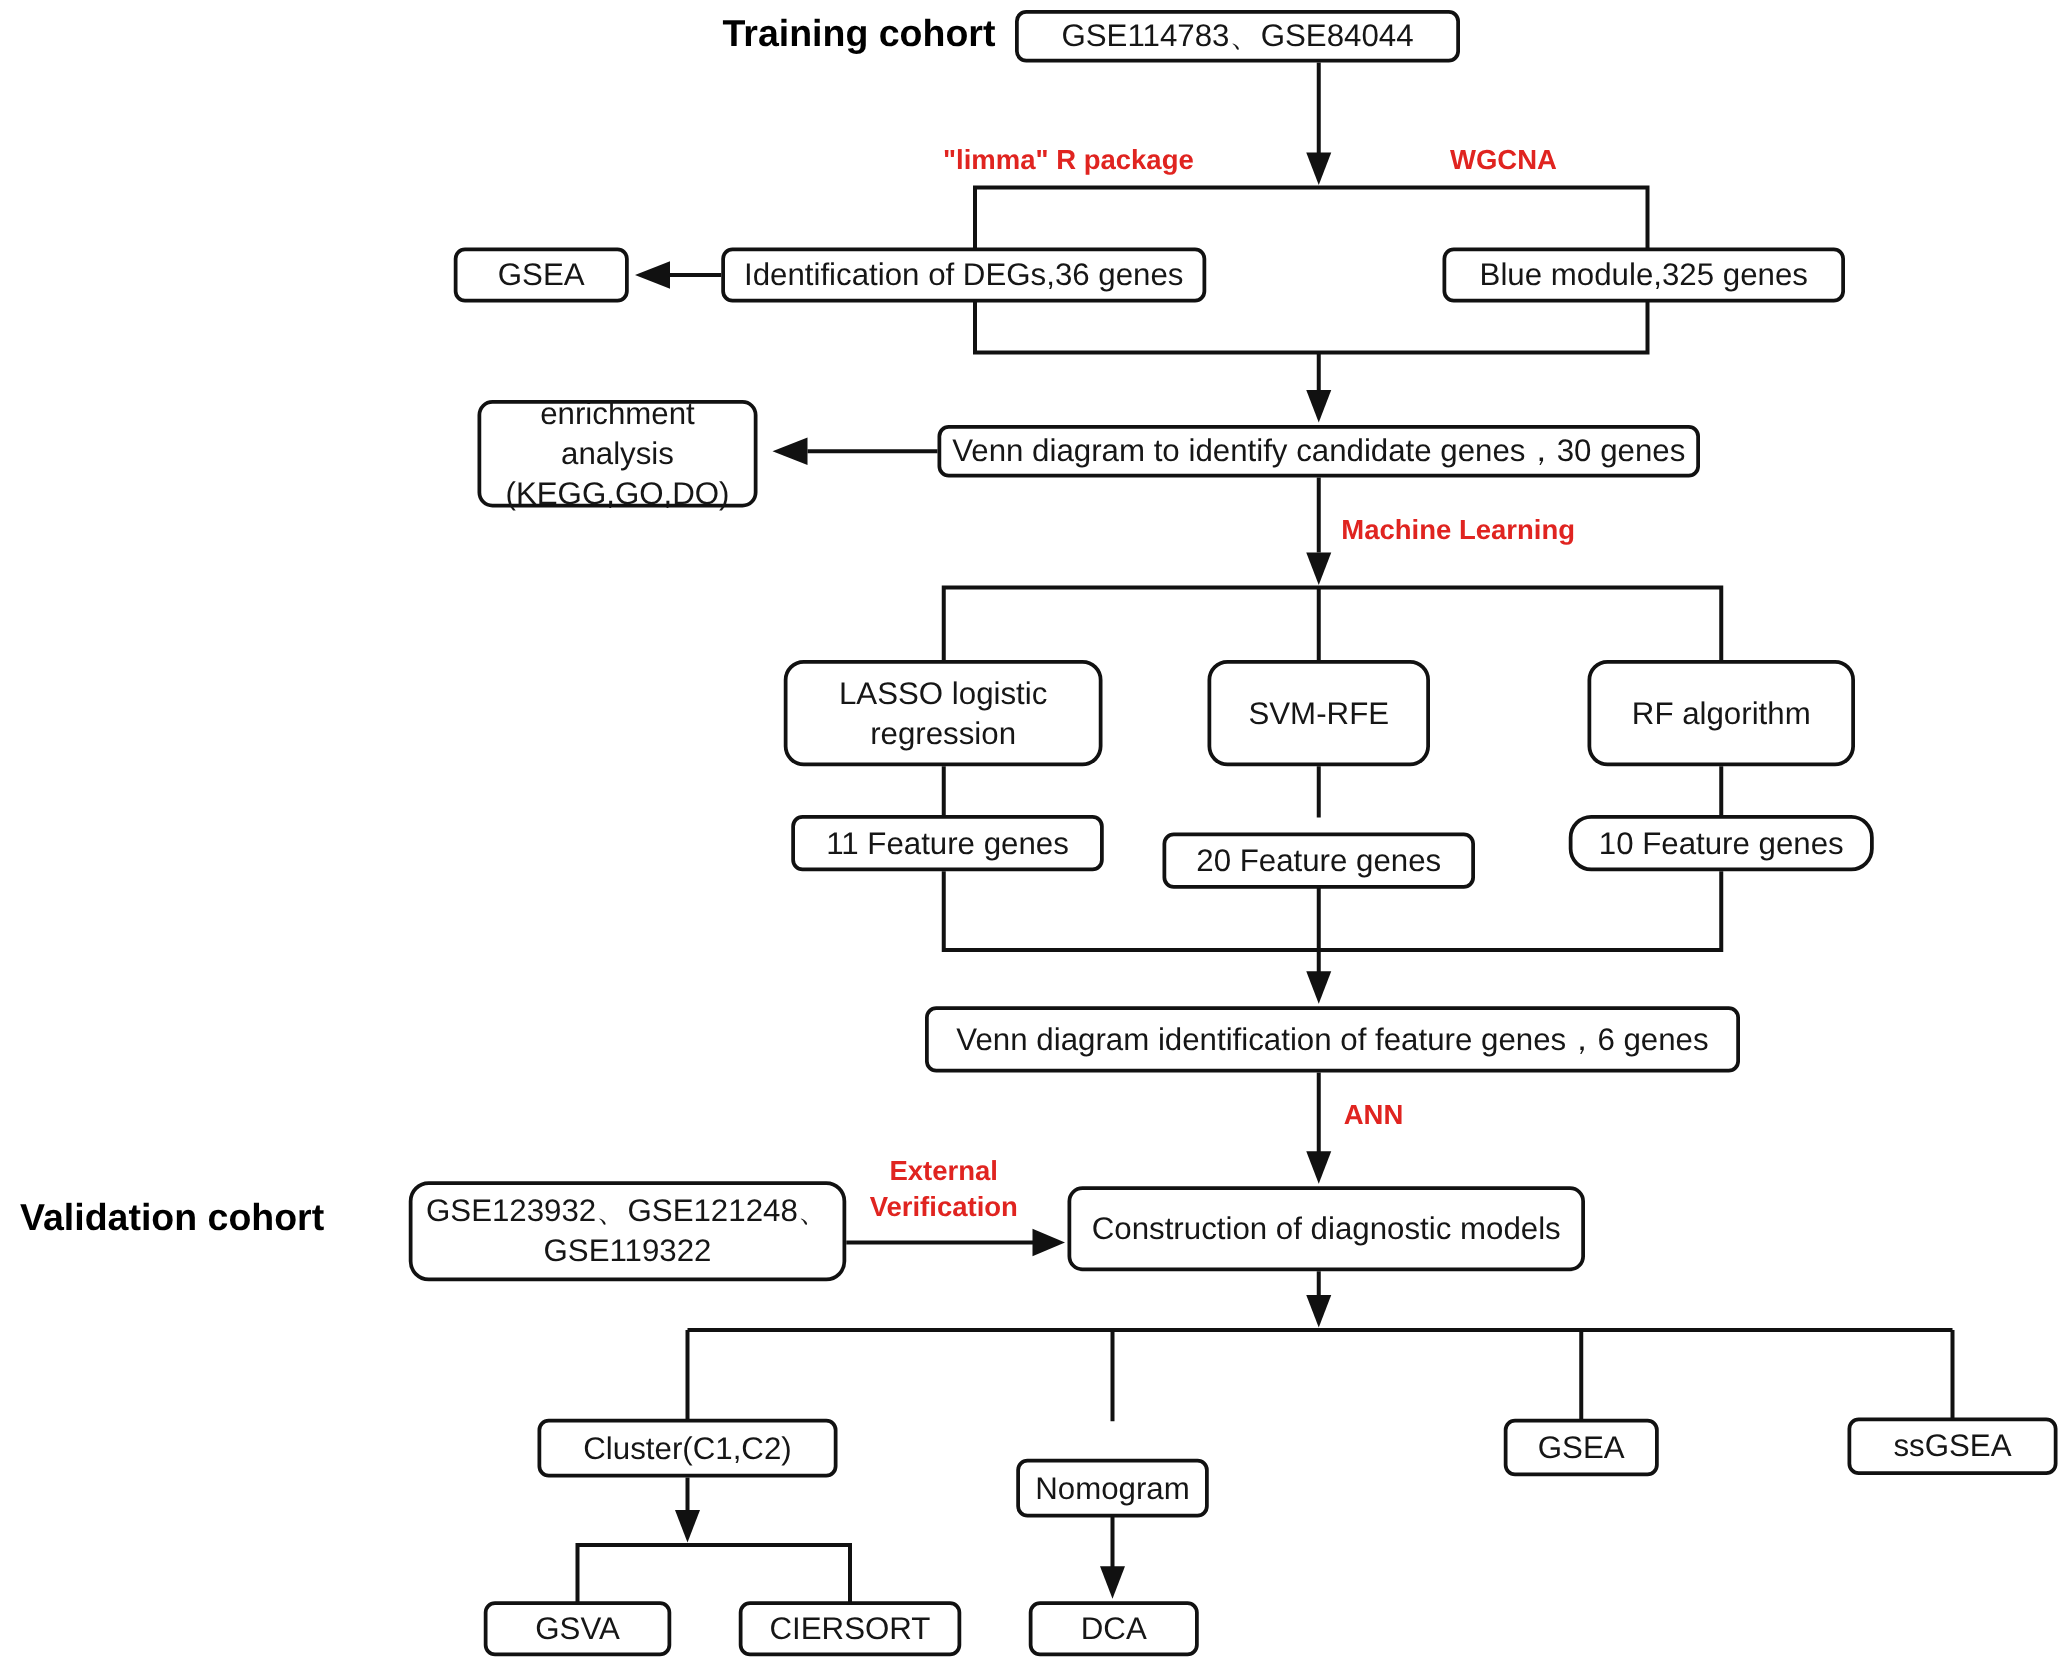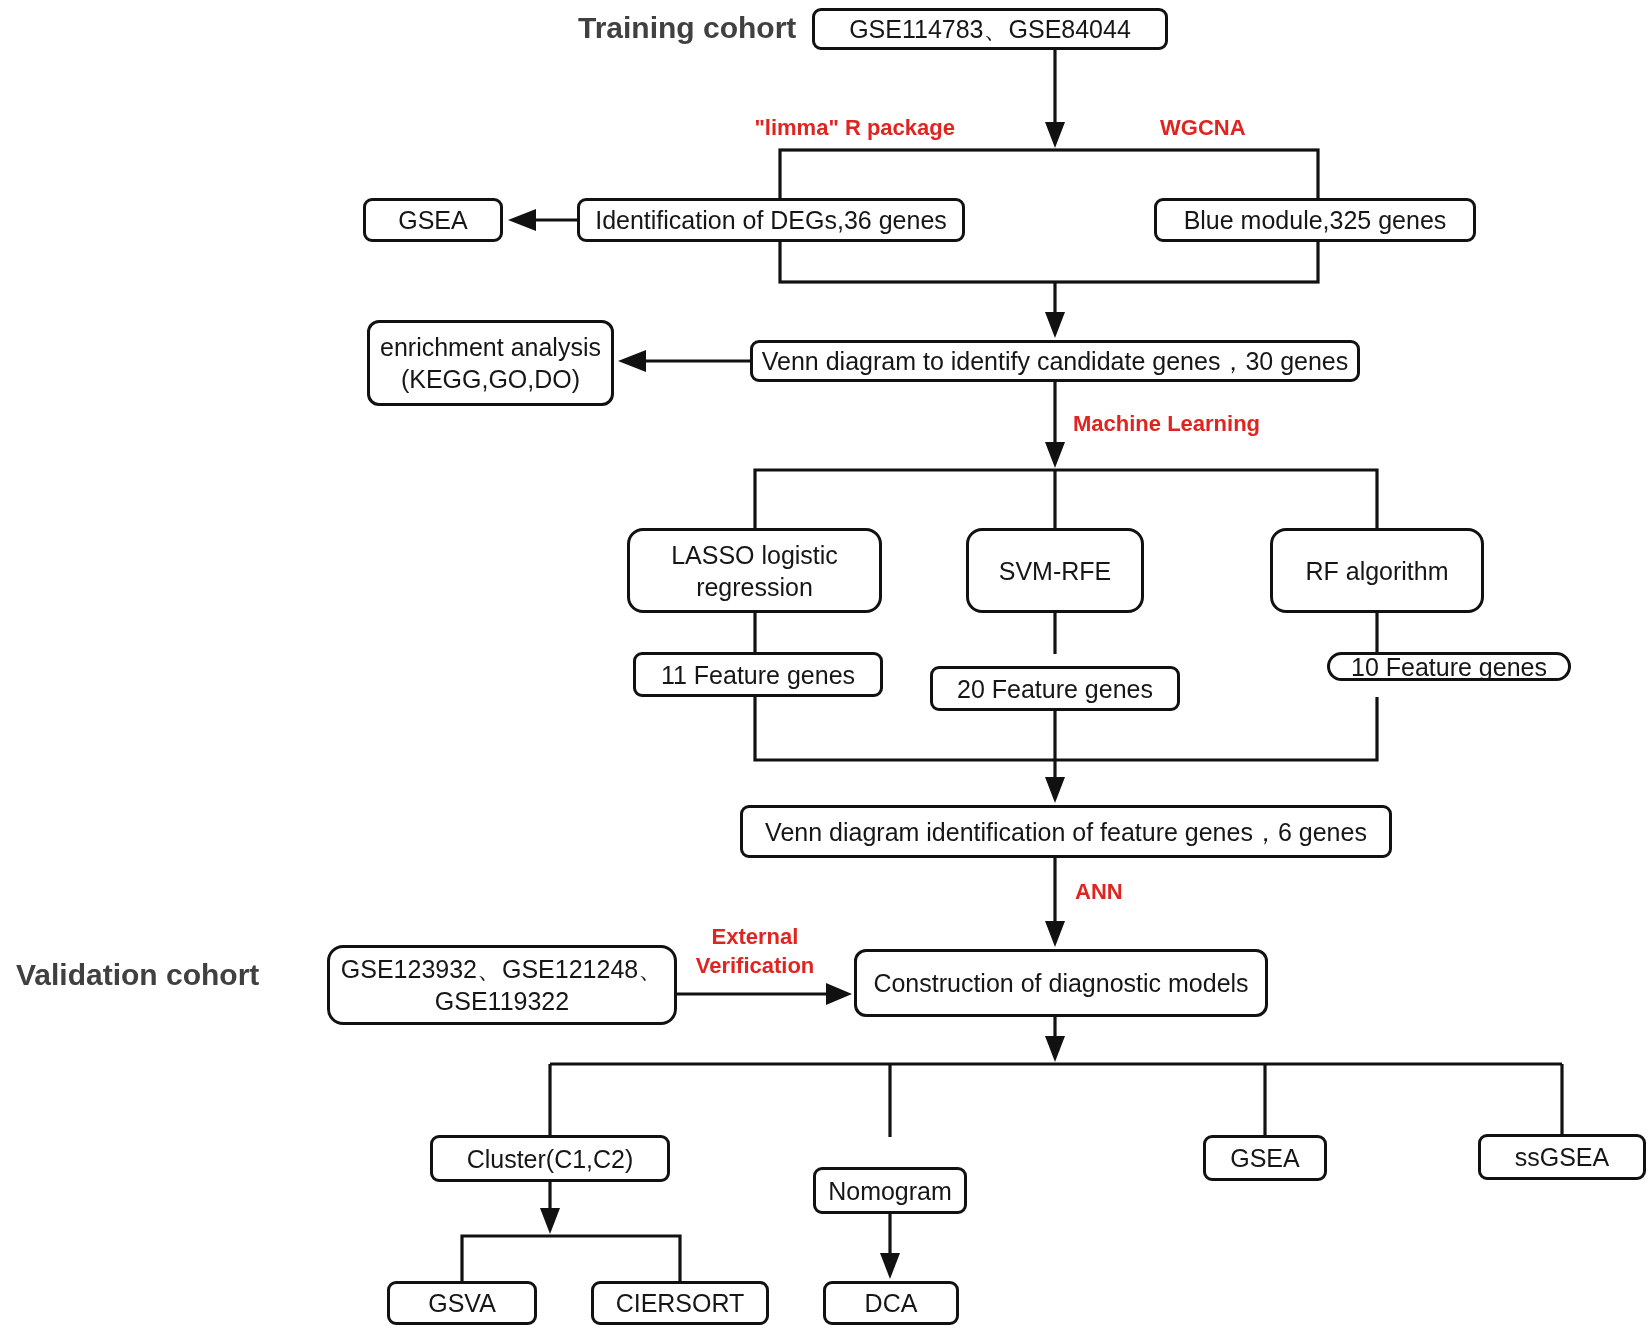--- a/index.html
+++ b/index.html
@@ -15,21 +15,21 @@
   svg.wires polygon { fill:#111111; stroke:none; }
   .node {
     position:absolute; box-sizing:border-box; background:#ffffff;
     border:3px solid #111111; border-radius:9px;
     display:flex; flex-direction:column; align-items:center; justify-content:center;
     text-align:center; font-size:25px; line-height:1.28; color:#161616;
   }
   .r12 { border-radius:12px; }
   .r16 { border-radius:16px; }
   .big-label {
-    position:absolute; font-size:30px; font-weight:bold; color:#404040;
+    position:absolute; font-size:30px; font-weight:bold; color:#000000;
     white-space:nowrap;
   }
   .red-label {
     position:absolute; font-size:22px; font-weight:bold; color:#e02420;
     white-space:nowrap;
   }
   .red-label.center { white-space:normal; text-align:center; line-height:1.3; }
   .rt { text-align:right; }
 </style>
 </head>
@@ -137,41 +137,41 @@
   </div>
 
   <div class="node" style="left:812px; top:8px; width:356px; height:42px;">GSE114783、GSE84044</div>
 
   <div class="node" style="left:363px; top:198px; width:140px; height:44px;">GSEA</div>
 
   <div class="node" style="left:577px; top:198px; width:388px; height:44px;">Identification of DEGs,36 genes</div>
 
   <div class="node" style="left:1154px; top:198px; width:322px; height:44px;">Blue module,325 genes</div>
 
-  <div class="node r12" style="left:367px; top:320px; width:247px; height:86px;">
+  <div class="node r12" style="left:382px; top:320px; width:224px; height:86px;">
     <span>enrichment analysis</span>
     <span>(KEGG,GO,DO)</span>
   </div>
 
   <div class="node" style="left:750px; top:340px; width:610px; height:42px;">Venn diagram to identify candidate genes，30 genes</div>
 
   <div class="node r16" style="left:966px; top:528px; width:178px; height:85px;">SVM-RFE</div>
 
   <div class="node r16" style="left:627px; top:528px; width:255px; height:85px;">
     <span>LASSO logistic</span>
     <span>regression</span>
   </div>
 
   <div class="node r16" style="left:1270px; top:528px; width:214px; height:85px;">RF algorithm</div>
 
   <div class="node" style="left:633px; top:652px; width:250px; height:45px;">11 Feature genes</div>
 
   <div class="node" style="left:930px; top:652px; width:250px; height:45px;margin-top:14px;">20 Feature genes</div>
 
-  <div class="node" style="left:1327px; top:652px; width:244px; height:29px;border-radius:18px;">10 Feature genes</div>
+  <div class="node" style="left:1255px; top:652px; width:244px; height:45px;border-radius:18px;">10 Feature genes</div>
 
   <div class="node" style="left:740px; top:805px; width:652px; height:53px;">Venn diagram identification of feature genes，6 genes</div>
 
   <div class="node r16" style="left:327px; top:945px; width:350px; height:80px;">
     <span>GSE123932、GSE121248、</span>
     <span>GSE119322</span>
   </div>
 
   <div class="node r12" style="left:854px; top:949px; width:414px; height:68px;">Construction of diagnostic models</div>
 

